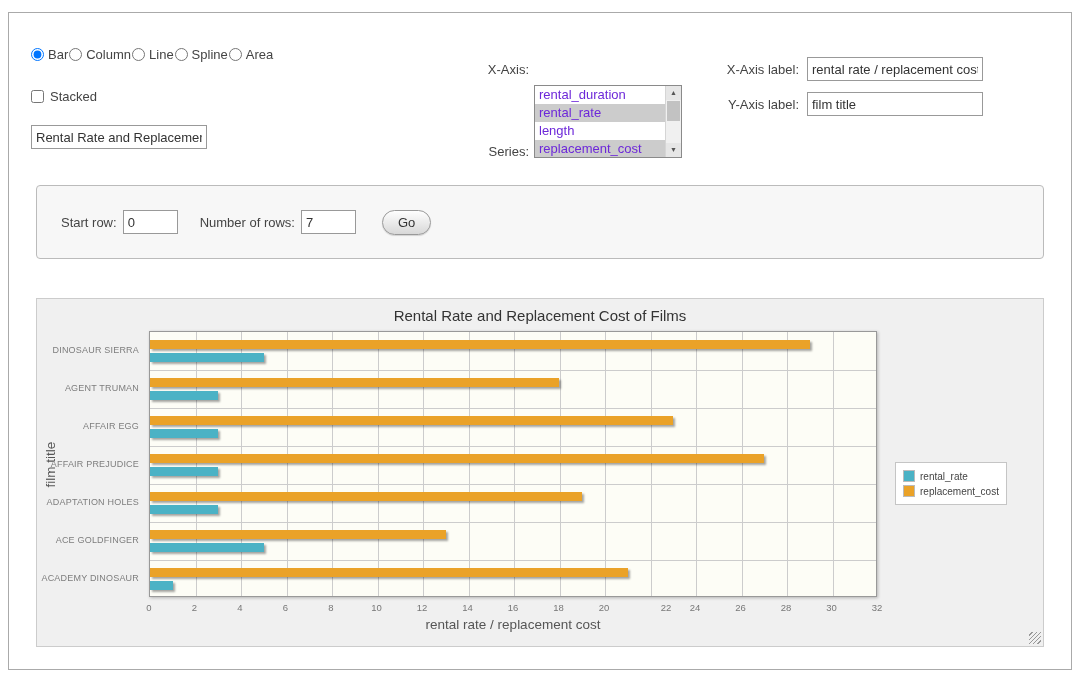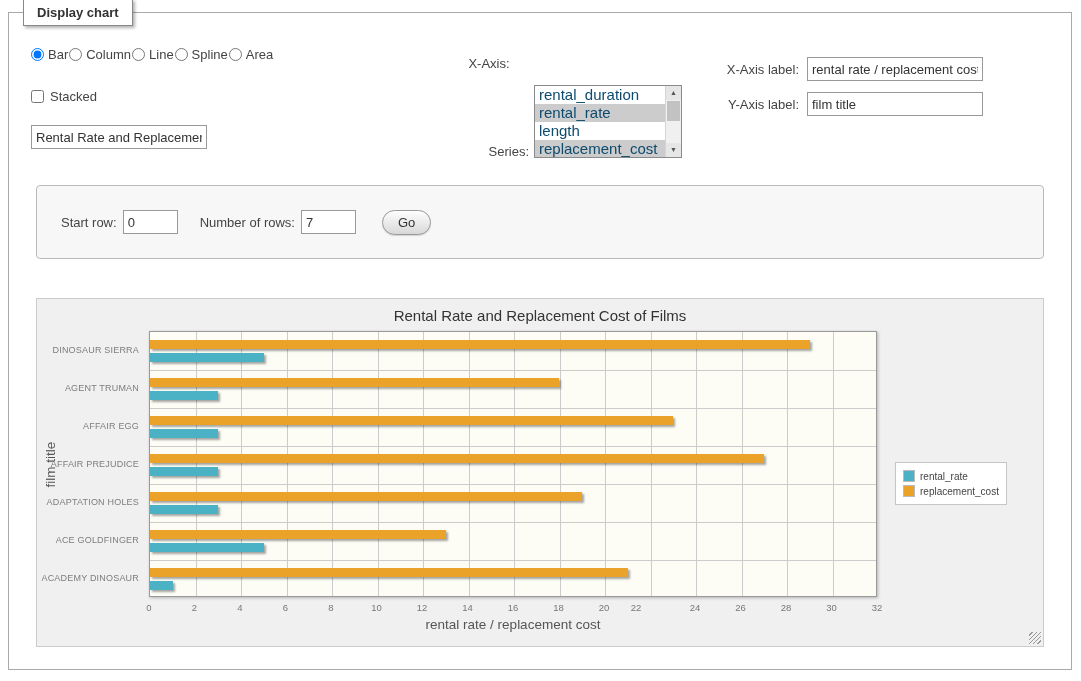--- a/index.html
+++ b/index.html
@@ -25,39 +25,39 @@
   input[type=radio], input[type=checkbox] { margin: 0; }
   .stacked-row { position: absolute; left: 22px; top: 76px; display: flex; gap: 6px; align-items: center; }
 
   .text-input {
     border: 1px solid #999; padding: 2px 4px; background: #fff;
     font-family: inherit; font-size: 13px; color: #333; height: 24px;
   }
   .title-input { position: absolute; left: 22px; top: 112px; width: 176px; }
 
   .field-label { position: absolute; text-align: right; color: #444; }
-  .xaxis-field-label   { left: 440px; top: 43px;  width: 80px; text-align: center; }
+  .xaxis-field-label   { left: 440px; top: 49px;  width: 80px; }
   .series-field-label  { left: 440px; top: 131px; width: 80px; }
   .xlabel-field-label  { left: 690px; top: 49px;  width: 100px; }
   .ylabel-field-label  { left: 690px; top: 84px;  width: 100px; }
 
   .fake-select {
     position: absolute; left: 525px; top: 44px; width: 153px; height: 25px;
     border: 1px solid #8a8a8a; background: #fff; display: flex; align-items: center;
     cursor: default;
   }
   .fake-select .txt { flex: 1; padding: 0 6px; color: #222; }
   .fake-select .arrow { width: 20px; text-align: center; font-size: 9px; color: #222; }
 
   .listbox {
     position: absolute; left: 525px; top: 72px; width: 148px; height: 73px;
     border: 1px solid #8a8a8a; background: #fff; overflow: hidden;
   }
   .listbox-inner { position: absolute; left: 0; top: 0; right: 16px; }
-  .listbox-option { padding: 1px 4px; font-size: 15px; line-height: 16px; white-space: nowrap; color: #0c4a6e; }
+  .listbox-option { padding: 1px 4px; font-size: 13px; line-height: 16px; white-space: nowrap; color: #6d28d9; }
   .listbox-option.sel { background: #cccccc; }
   .listbox-scrollbar {
     position: absolute; right: 0; top: 0; width: 16px; height: 100%;
     background: #f0f0f0; border-left: 1px solid #d5d5d5;
   }
   .sb-btn { position: absolute; left: 0; width: 100%; height: 14px; text-align: center;
             font-size: 7px; line-height: 14px; color: #555; background: #e6e6e6; }
   .sb-up { top: 0; }
   .sb-down { bottom: 0; }
   .sb-thumb { position: absolute; left: 1px; top: 15px; width: 13px; height: 20px; background: #c2c2c2; }
@@ -112,21 +112,20 @@
   .resize-handle {
     position: absolute; right: 2px; bottom: 2px; width: 12px; height: 12px;
     background: repeating-linear-gradient(135deg, transparent 0 2px, #999 2px 3px);
     cursor: se-resize;
   }
 </style>
 </head>
 <body>
 
 <div class="outer-panel">
-  <div class="legend-box">Display chart</div>
 
   <div class="radio-row" id="chart-type-options">
       <label class="radio-item">
         <input type="radio" name="chartType" checked="" style="">
         <span>Bar</span>
       </label>
       <label class="radio-item">
         <input type="radio" name="chartType" style="">
         <span>Column</span>
       </label>
@@ -240,21 +239,21 @@
         <div class="tick-label" style="left: 30.5px;">2</div>
         <div class="tick-label" style="left: 76px;">4</div>
         <div class="tick-label" style="left: 121.5px;">6</div>
         <div class="tick-label" style="left: 167px;">8</div>
         <div class="tick-label" style="left: 212.5px;">10</div>
         <div class="tick-label" style="left: 258px;">12</div>
         <div class="tick-label" style="left: 303.5px;">14</div>
         <div class="tick-label" style="left: 349px;">16</div>
         <div class="tick-label" style="left: 394.5px;">18</div>
         <div class="tick-label" style="left: 440px;">20</div>
-        <div class="tick-label" style="left: 472px;">22</div>
+        <div class="tick-label" style="left: 502px;">22</div>
         <div class="tick-label" style="left: 531px;">24</div>
         <div class="tick-label" style="left: 576.5px;">26</div>
         <div class="tick-label" style="left: 622px;">28</div>
         <div class="tick-label" style="left: 667.5px;">30</div>
         <div class="tick-label" style="left: 713px;">32</div>
       </div>
     <div class="x-axis-title">rental rate / replacement cost</div>
     <div class="legend" id="legend">
         <div class="legend-item">
           <span class="legend-swatch" style="background: rgb(75, 178, 197);"></span>

